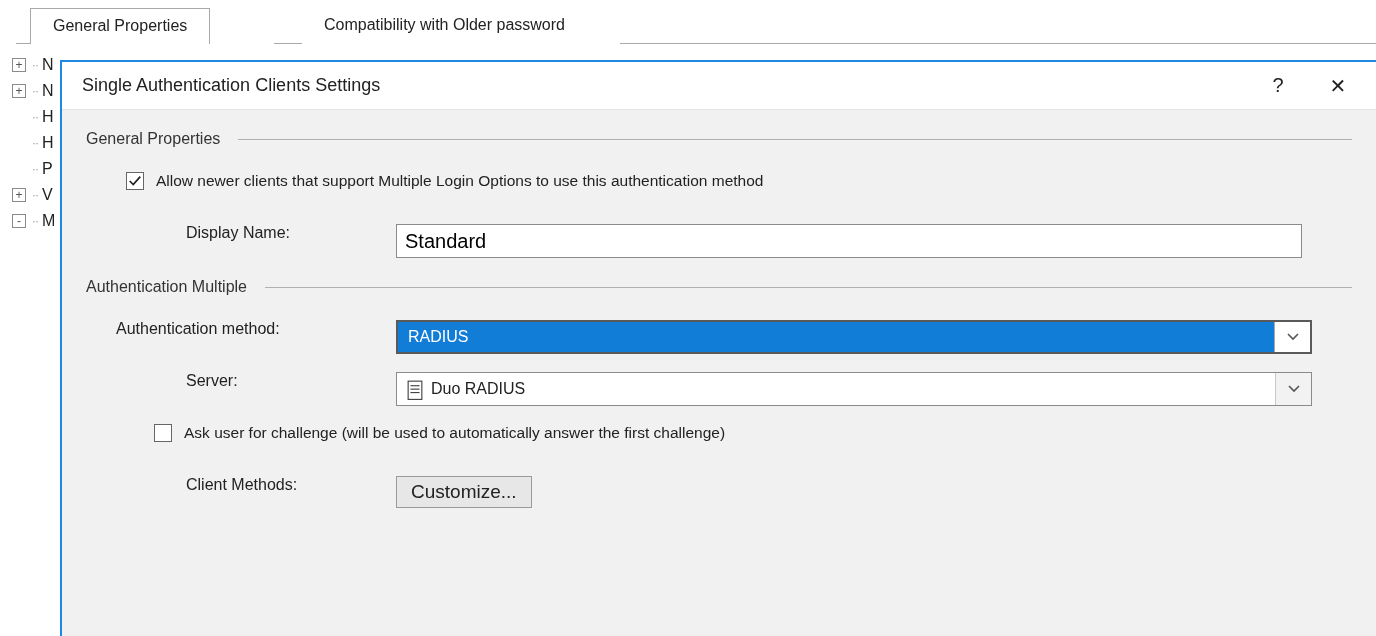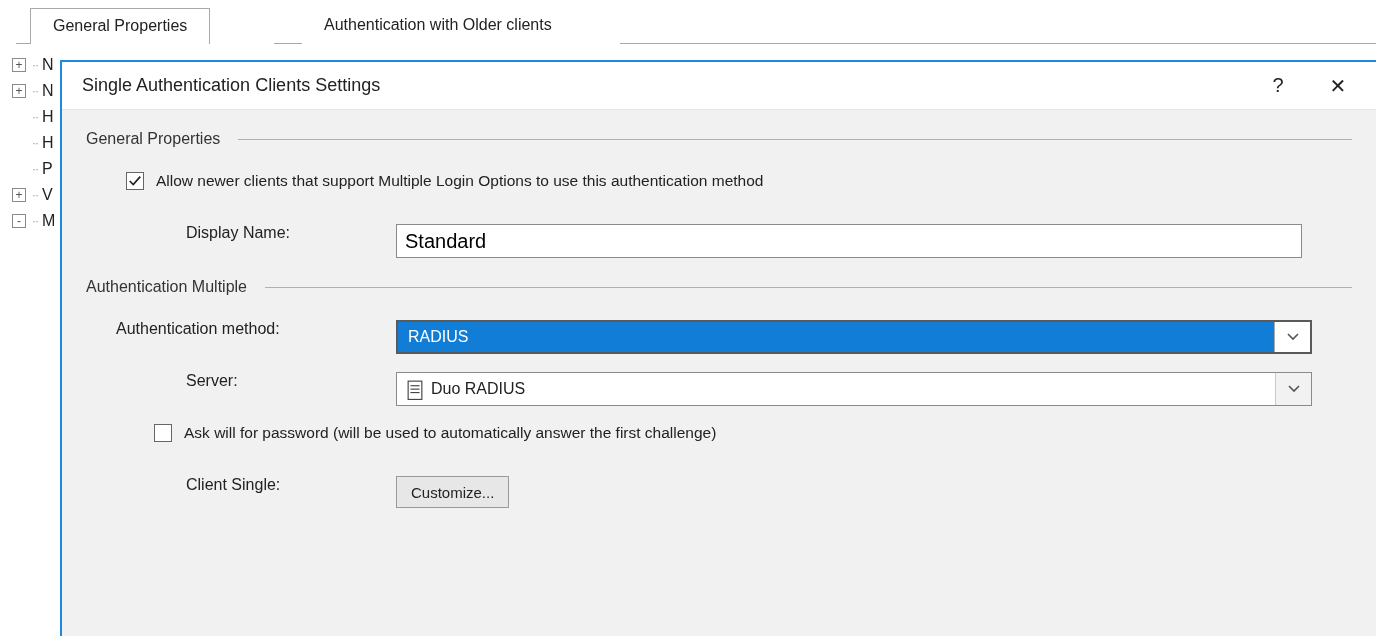--- a/index.html
+++ b/index.html
@@ -216,36 +216,36 @@
 
   .doc-icon {
     display: inline-block;
     width: 16px; height: 18px;
   }
 
   button.winbtn-std {
     height: 32px;
     border: 1px solid #9a9a9a;
     background: #e7e7e7;
-    font-size: 15px;
+    font-size: 19px;
     font-family: inherit;
     padding: 0 14px;
     color: #222;
   }
 </style>
 </head>
 <body>
 
 <div class="root">
 
   <div class="tabs">
     <div class="tab-rule left"></div>
     <div class="tab active">General Properties</div>
     <div class="tab-rule right1"></div>
-    <div class="tab inactive">Authentication with Older clients</div>
+    <div class="tab inactive">Compatibility with Older password</div>
     <div class="tab-rule right2"></div>
   </div>
 
   <div class="tree">
     <div class="tree-row">
       <span class="expander">+</span>
       <span class="tree-dots">··</span>
       <span class="tree-label">N</span>
     </div>
     <div class="tree-row">
@@ -351,25 +351,25 @@
                 <svg width="12" height="8" viewBox="0 0 12 8">
                     <polyline points="1,1 6,6 11,1" fill="none" stroke="#555" stroke-width="1.6"></polyline>
                   </svg>
               </div>
             </div>
           </span>
         </div>
 
         <div class="row">
           <span class="checkbox big"></span>
-          <span>Ask will for password (will be used to automatically answer the first challenge)</span>
-        </div>
-
-        <div class="row">
-          <span class="lbl indent2">Client Single:</span>
+          <span>Ask user for challenge (will be used to automatically answer the first challenge)</span>
+        </div>
+
+        <div class="row">
+          <span class="lbl indent2">Client Methods:</span>
           <span class="ctrl">
             <button class="winbtn-std">Customize...</button>
           </span>
         </div>
       </div>
 
     </div>
   </div>
 
 </div>

